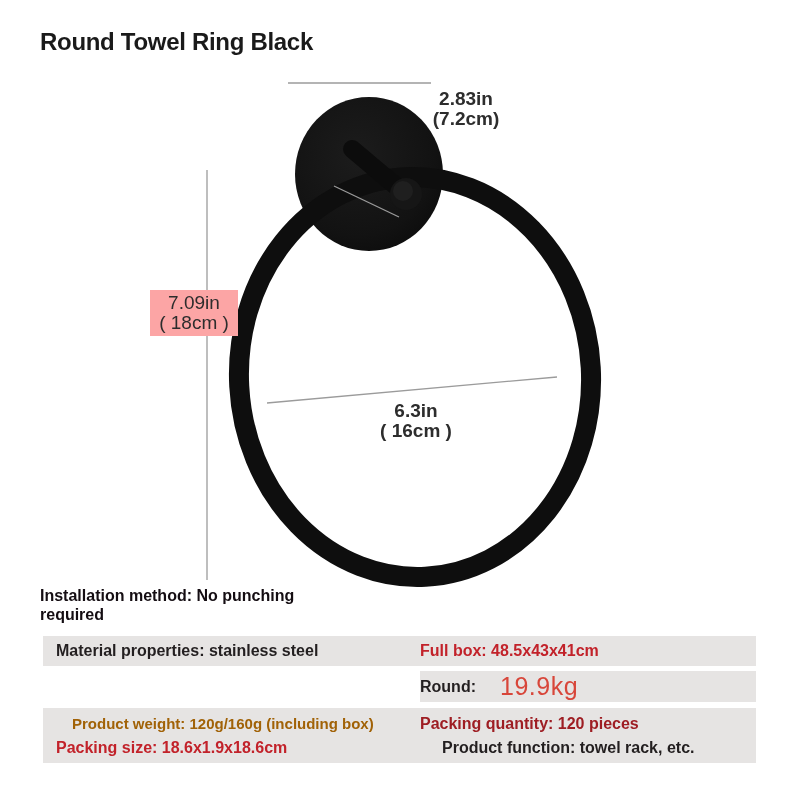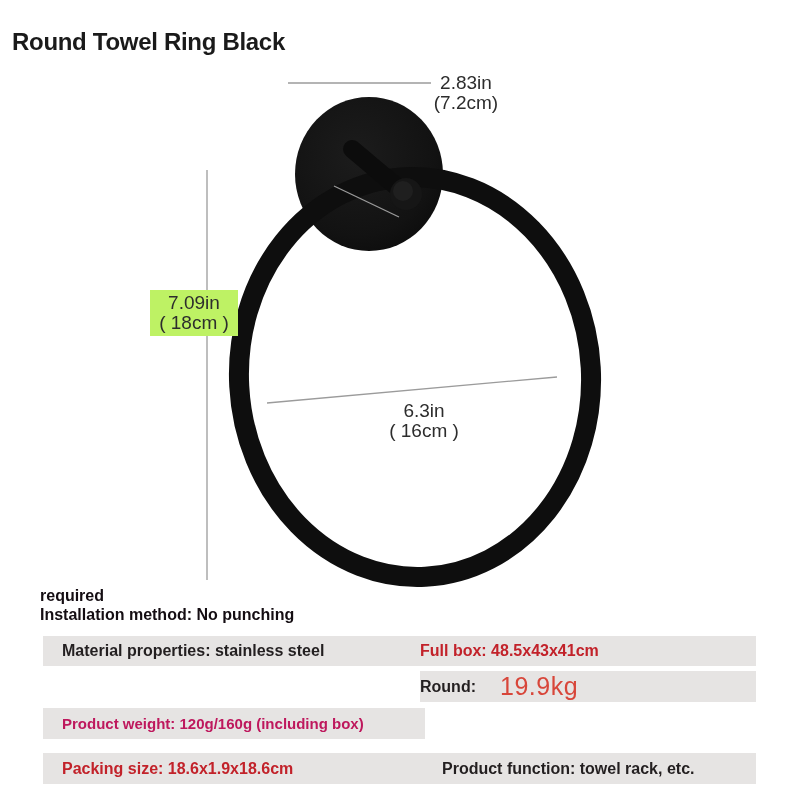--- a/index.html
+++ b/index.html
@@ -1,48 +1,48 @@
 <!DOCTYPE html>
 <html><head>
 <meta charset="utf-8">
 <style>
   html,body{margin:0;padding:0;background:#ffffff;}
   .canvas{
     position:relative;width:800px;height:800px;background:#ffffff;
     overflow:hidden;font-family:"Liberation Sans",sans-serif;
   }
   .page-title{
-    position:absolute;left:12px;top:28px;font-size:24px;font-weight:700;
+    position:absolute;left:40px;top:28px;font-size:24px;font-weight:700;
     color:#1a1a1a;letter-spacing:-0.3px;white-space:nowrap;
   }
   .stage-svg{position:absolute;left:0;top:0;}
   .dim{
     position:absolute;width:88px;text-align:center;font-size:19px;
     line-height:20px;color:#2d2d2d;white-space:nowrap;
   }
-  .dim-top{left:422px;top:73px;}
+  .dim-top{left:422px;top:89px;font-weight:bold;}
   .dim-mid{left:394px;top:221px;}
-  .dim-left{left:150px;top:290px;background:#bef264;padding:3px 0;}
-  .dim-bottom{left:380px;top:401px;}
+  .dim-left{left:150px;top:290px;background:#fca5a5;padding:3px 0;}
+  .dim-bottom{left:372px;top:401px;font-weight:bold;}
   .install-note{
     position:absolute;left:40px;top:586px;width:330px;font-size:16px;
     font-weight:700;color:#140d12;line-height:19px;
   }
   .cell{
     position:absolute;background:#e6e4e3;display:flex;align-items:center;
     font-weight:700;font-size:16px;white-space:nowrap;
   }
-  .cell.col-left{left:43px;width:382px;padding-left:19px;box-sizing:border-box;}
+  .cell.col-left{left:43px;width:382px;padding-left:13px;box-sizing:border-box;}
   .cell.col-right{left:420px;width:336px;box-sizing:border-box;}
   .cell.pad-sm{padding-left:22px;text-align:right;}
   .cell.tight{font-size:15px;}
   .row-0{top:636px;height:30px;}
   .row-1{top:671px;height:31px;}
   .row-2{top:708px;height:31px;}
-  .row-3{top:753px;height:31px;}
+  .row-3{top:732px;height:31px;}
   .w-value{font-size:25px;font-weight:400;margin-left:24px;letter-spacing:0.5px;}
 </style>
 </head>
 <body>
 
 <div class="canvas">
 
   <div class="page-title">Round Towel Ring Black</div>
 
   <svg class="stage-svg" width="800" height="800" viewBox="0 0 800 800">
@@ -79,38 +79,41 @@
     <div>7.09in</div>
     <div>( 18cm )</div>
   </div>
 
   <div class="dim dim-bottom">
     <div>6.3in</div>
     <div>( 16cm )</div>
   </div>
 
   <div class="install-note">
+    <div>Installation method: No punching</div>
     <div>required</div>
-    <div>Installation method: No punching</div>
   </div>
 
   <div class="cell col-left row-0">
     <span style="color: rgb(35, 31, 32);">Material properties: stainless steel</span>
   </div>
   <div class="cell col-left row-2 tight">
-    <span style="color: #be185d;">Product weight: 120g/160g (including box)</span>
+    <span style="color: #a16207; margin-left: 16px;">Product weight: 120g/160g (including box)</span>
   </div>
   <div class="cell col-left row-3">
     <span style="color: rgb(194, 34, 42);">Packing size: 18.6x1.9x18.6cm</span>
   </div>
 
   <div class="cell col-right row-0">
     <span style="color: rgb(194, 34, 42);">Full box: 48.5x43x41cm</span>
   </div>
   <div class="cell col-right row-1">
     <span style="color: rgb(35, 31, 32);">Round:</span>
     <span class="w-value" style="color: rgb(216, 70, 58);">19.9kg</span>
   </div>
+  <div class="cell col-right row-2">
+    <span style="color: rgb(158, 29, 35);">Packing quantity: 120 pieces</span>
+  </div>
   <div class="cell col-right row-3 pad-sm">
     <span style="color: rgb(35, 31, 32);">Product function: towel rack, etc.</span>
   </div>
 
 </div>
 
 </body></html>

